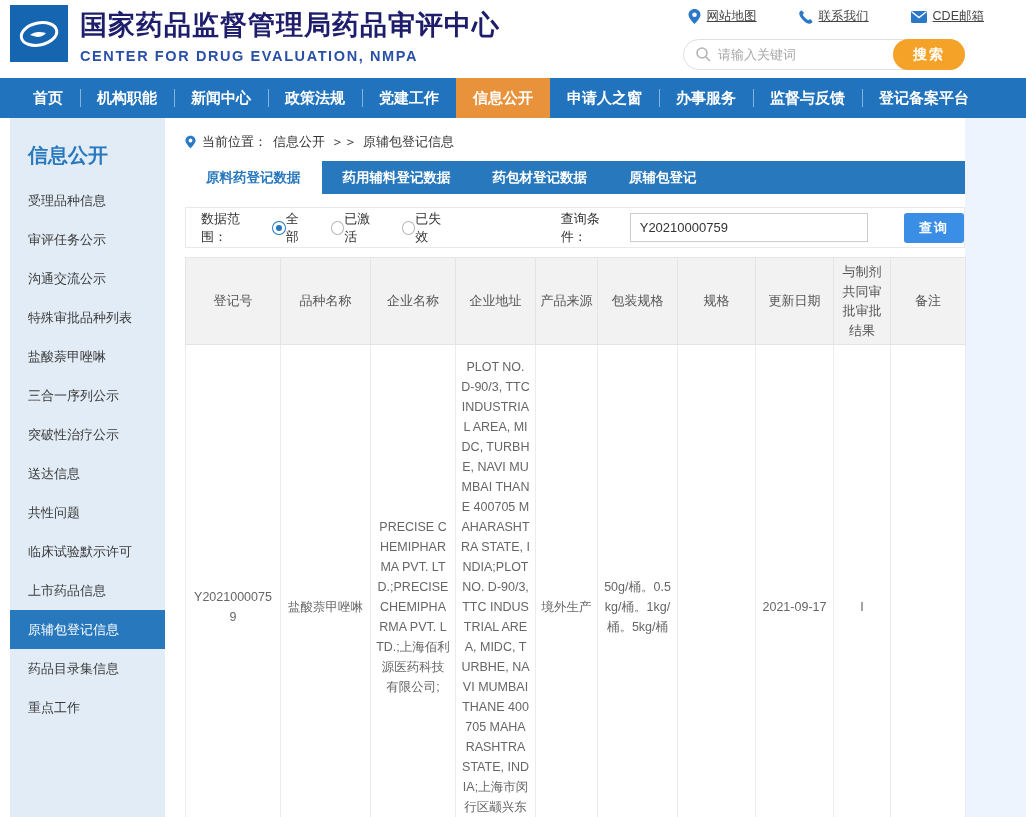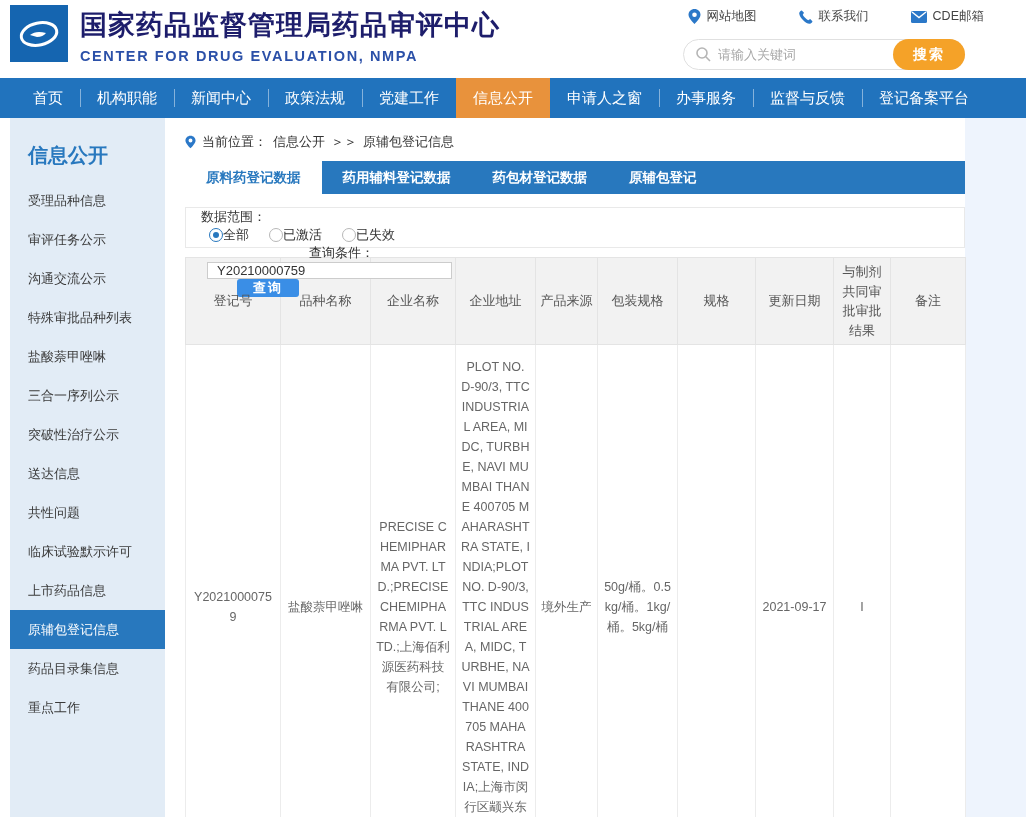--- a/index.html
+++ b/index.html
@@ -6,29 +6,29 @@
   body { font-family:"Liberation Sans","DejaVu Sans",sans-serif; background:#fff; }
   #page { position:relative; width:1026px; height:817px; background:#fff; overflow:hidden; }
 
   
   .header { position:absolute; top:0; left:0; right:0; height:78px; background:#fff; }
   .logo { position:absolute; left:10px; top:5px; width:58px; height:57px; background:#1565b0; display:flex; align-items:center; justify-content:center; }
   .title-block { position:absolute; left:80px; top:7px; }
   .main-title { font-size:27px; font-weight:bold; color:#1d1d6b; letter-spacing:1px; }
   .sub-title { font-size:14.5px; font-weight:bold; color:#2b50a8; letter-spacing:1.6px; margin-top:5px; }
   .quick-links { position:absolute; right:42px; top:8px; display:flex; gap:42px; align-items:center; }
-  .quick-link { display:flex; align-items:center; gap:6px; font-size:12.5px; color:#444; cursor:pointer; }
+  .quick-link { display:flex; align-items:center; gap:6px; font-size:12.5px; color:#444; cursor:pointer;text-decoration:underline; }
   .search-bar { position:absolute; right:61px; top:39px; width:282px; height:31px; border:1px solid #e0e0e0; border-radius:16px; background:#fff; display:flex; align-items:center; padding-left:12px; }
   .search-bar input { border:none; outline:none; flex:1; font-size:13px; color:#333; background:transparent; min-width:0; font-family:inherit; }
   .search-bar input::placeholder { color:#a8a8a8; }
   .search-btn { width:72px; height:31px; margin:-1px -1px -1px 0; border-radius:16px; background:#f5a228; color:#fff; font-size:14px; font-weight:bold; border:none; display:flex; align-items:center; justify-content:center; cursor:pointer; letter-spacing:2px; }
 
   
   .nav { position:absolute; top:78px; left:0; right:0; height:40px; background:#2173bd; display:flex; align-items:stretch; padding-left:16px; }
-  .nav-item { position:relative; display:flex; align-items:center; padding:8px 17px; color:#fff; font-size:15px; font-weight:normal; cursor:pointer; white-space:nowrap; }
+  .nav-item { position:relative; display:flex; align-items:center; padding:8px 17px; color:#fff; font-size:15px; font-weight:bold; cursor:pointer; white-space:nowrap; }
   .nav-item + .nav-item::before { content:""; position:absolute; left:0; top:11px; bottom:11px; width:1px; background:rgba(255,255,255,.45); }
   .nav-item.active { background:#e8923c; }
   .nav-item.active::before, .nav-item.active + .nav-item::before { display:none; }
 
   
   .sidebar { position:absolute; top:118px; left:10px; width:155px; bottom:0; background:#e2ecf6; }
   .right-strip { position:absolute; top:118px; right:0; width:61px; bottom:0; background:#eef4fd; }
   .main { position:absolute; top:118px; left:165px; width:800px; bottom:0; background:#fff; }
 
   
@@ -38,21 +38,21 @@
 
   
   .breadcrumb { margin:15px 0 10px 20px; display:flex; align-items:center; gap:6px; font-size:13px; color:#333; }
 
   
   .tabbar { margin-left:20px; width:780px; height:33px; background:#2878be; display:flex; align-items:stretch; }
   .tab { display:flex; align-items:center; padding:0 21px; color:#fff; font-size:13.5px; font-weight:bold; cursor:pointer; }
   .tab.active { background:#fff; color:#2878be; }
 
   
-  .filterbar { margin:13px 0 0 20px; width:780px; height:41px; border:1px solid #e9e9e9; display:flex; font-size:13px; color:#333; padding-left:15px;flex-direction:column; }
+  .filterbar { margin:13px 0 0 20px; width:780px; height:41px; border:1px solid #e9e9e9; display:flex; align-items:center; font-size:13px; color:#333; padding-left:15px; }
   .radio-group { display:flex; align-items:center; gap:20px; margin-left:8px; }
   .radio-opt { display:flex; align-items:center; cursor:pointer; color:#333; }
   .radio { width:14px; height:14px; border:1px solid #b8b8b8; border-radius:50%; position:relative; background:#fff; }
   .radio.checked { border-color:#2878be; }
   .radio.checked::after { content:""; position:absolute; left:3px; top:3px; right:3px; bottom:3px; border-radius:50%; background:#2878be; }
   .query-label { margin-left:108px; }
   .query-input { width:245px; height:29px; border:1px solid #ccc; margin-left:6px; padding-left:9px; font-size:13px; color:#333; outline:none; font-family:inherit; }
   .query-btn { margin-left:36px; width:62px; height:30px; background:#3a8ee6; color:#fff; font-size:13px; font-weight:bold; border:none; border-radius:3px; cursor:pointer; letter-spacing:2px; }
 
   

